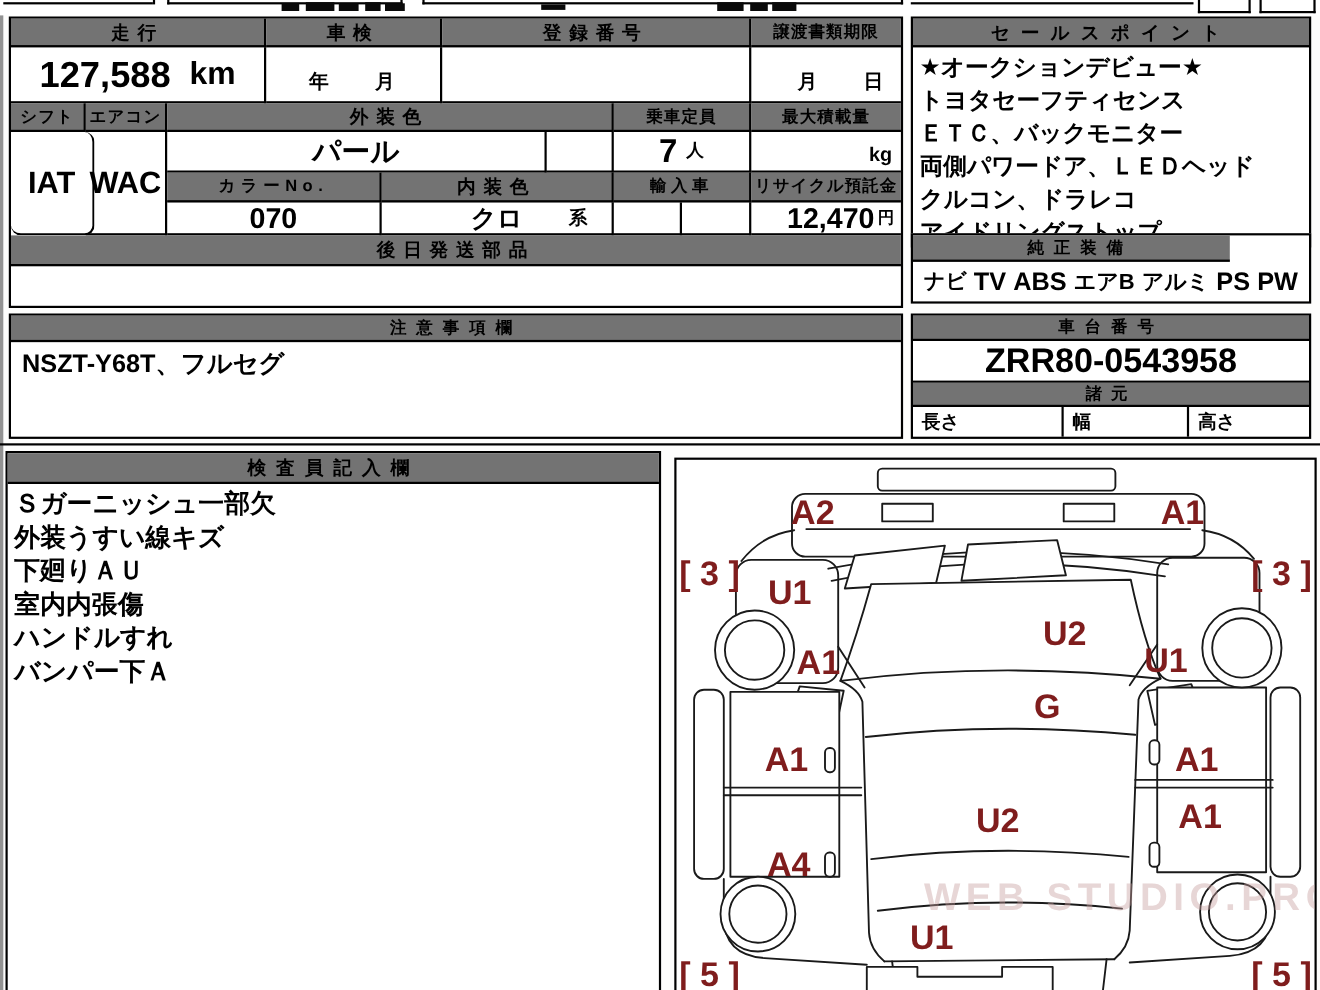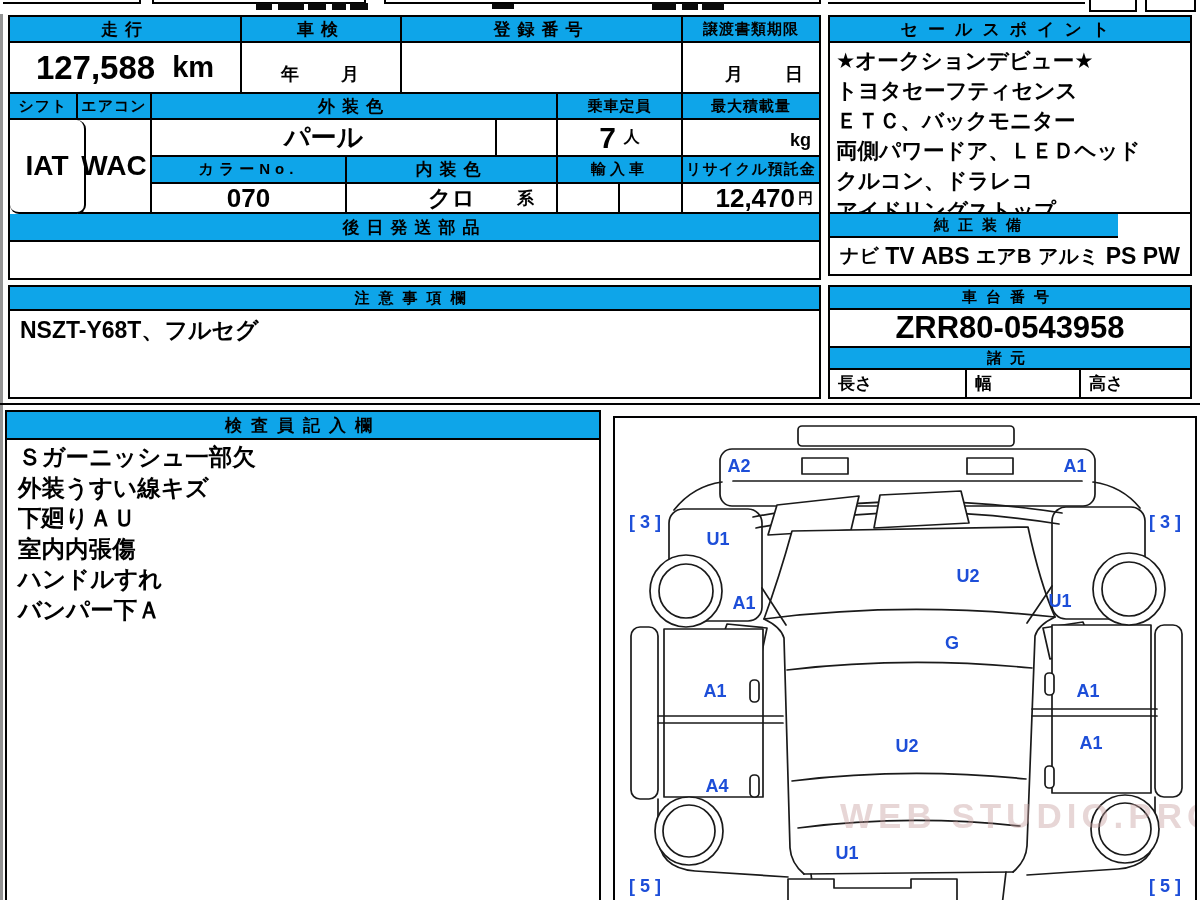--- a/index.html
+++ b/index.html
@@ -1,36 +1,36 @@
 <!DOCTYPE html>
 <html><head>
 <meta charset="utf-8">
 <style>
   html,body{margin:0;padding:0;}
   body{background:#fdfdfc;font-family:"Liberation Sans","DejaVu Sans",sans-serif;color:#000;}
   #page{position:relative;width:1200px;height:900px;overflow:hidden;background:#fdfdfc;}
   .abs{position:absolute;box-sizing:border-box;}
   .box{position:absolute;box-sizing:border-box;border:2px solid #000;background:#fff;}
   .cell{position:absolute;box-sizing:border-box;}
-  .hdr{background:#0ea5e9;display:flex;align-items:center;justify-content:center;
+  .hdr{background:#737373;display:flex;align-items:center;justify-content:center;
        font-size:17px;font-weight:600;letter-spacing:7px;white-space:nowrap;}
   .hdr.sm{font-size:15px;letter-spacing:1px;}
   .br2{border-right:2px solid #000;}
   .bb2{border-bottom:2px solid #000;}
   .val{display:flex;align-items:center;justify-content:center;font-weight:700;white-space:nowrap;}
   .big{font-size:33px;}
   .unit{font-size:18px;font-weight:600;}
   .placeholder{font-size:18px;font-weight:600;letter-spacing:2px;}
   .lines{position:absolute;box-sizing:border-box;font-weight:700;}
   .lines div{white-space:nowrap;}
   .strip-h{position:absolute;background:#000;height:2px;}
   .strip-v{position:absolute;background:#000;width:2px;}
   .frag{position:absolute;background:#0a0a0a;}
-  .dmg{position:absolute;transform:translate(-50%,-50%);font-weight:700;font-size:18px;
-       color:#1d4ed8;white-space:nowrap;}
+  .dmg{position:absolute;transform:translate(-50%,-50%);font-weight:700;font-size:31px;
+       color:#7f1d1d;white-space:nowrap;}
   .watermark{position:absolute;font-weight:700;font-size:35px;letter-spacing:5px;
        color:rgba(198,158,158,0.42);white-space:nowrap;}
   svg{display:block;}
 </style>
 </head>
 <body>
 
 <div id="page">
 
   <div class="abs" style="left:0;top:0;width:3px;height:900px;background:#939393;"></div>
@@ -206,21 +206,21 @@
     <div class="cell br2" style="left:137px;top:83px;width:114px;height:27px;display:flex;align-items:center;padding-left:8px;font-size:17px;font-weight:600;">幅</div>
     <div class="cell" style="left:251px;top:83px;width:109px;height:27px;display:flex;align-items:center;padding-left:8px;font-size:17px;font-weight:600;">高さ</div>
   </div>
 
   <div class="abs" style="left:0;top:403px;width:1200px;height:2px;background:#000;"></div>
 
   <div class="box" style="left:5px;top:410px;width:596px;height:500px;">
     <div class="cell hdr bb2" style="left:0;top:0;width:592px;height:28px;letter-spacing:9px;">
         <span>検査員記入欄</span>
       </div>
-    <div class="lines" style="left:0;top:26px;width:592px;height:460px;padding:4px 11px;font-size:23.5px;line-height:30.5px;">
+    <div class="lines" style="left:0;top:26px;width:592px;height:460px;padding:4px 6px;font-size:23.5px;line-height:30.5px;">
       <div>Ｓガーニッシュ一部欠</div>
       <div>外装うすい線キズ</div>
       <div>下廻りＡＵ</div>
       <div>室内内張傷</div>
       <div>ハンドルすれ</div>
       <div>バンパー下Ａ</div>
     </div>
   </div>
 
   <div class="box" style="left:613px;top:416px;width:584px;height:492px;overflow:hidden;">

